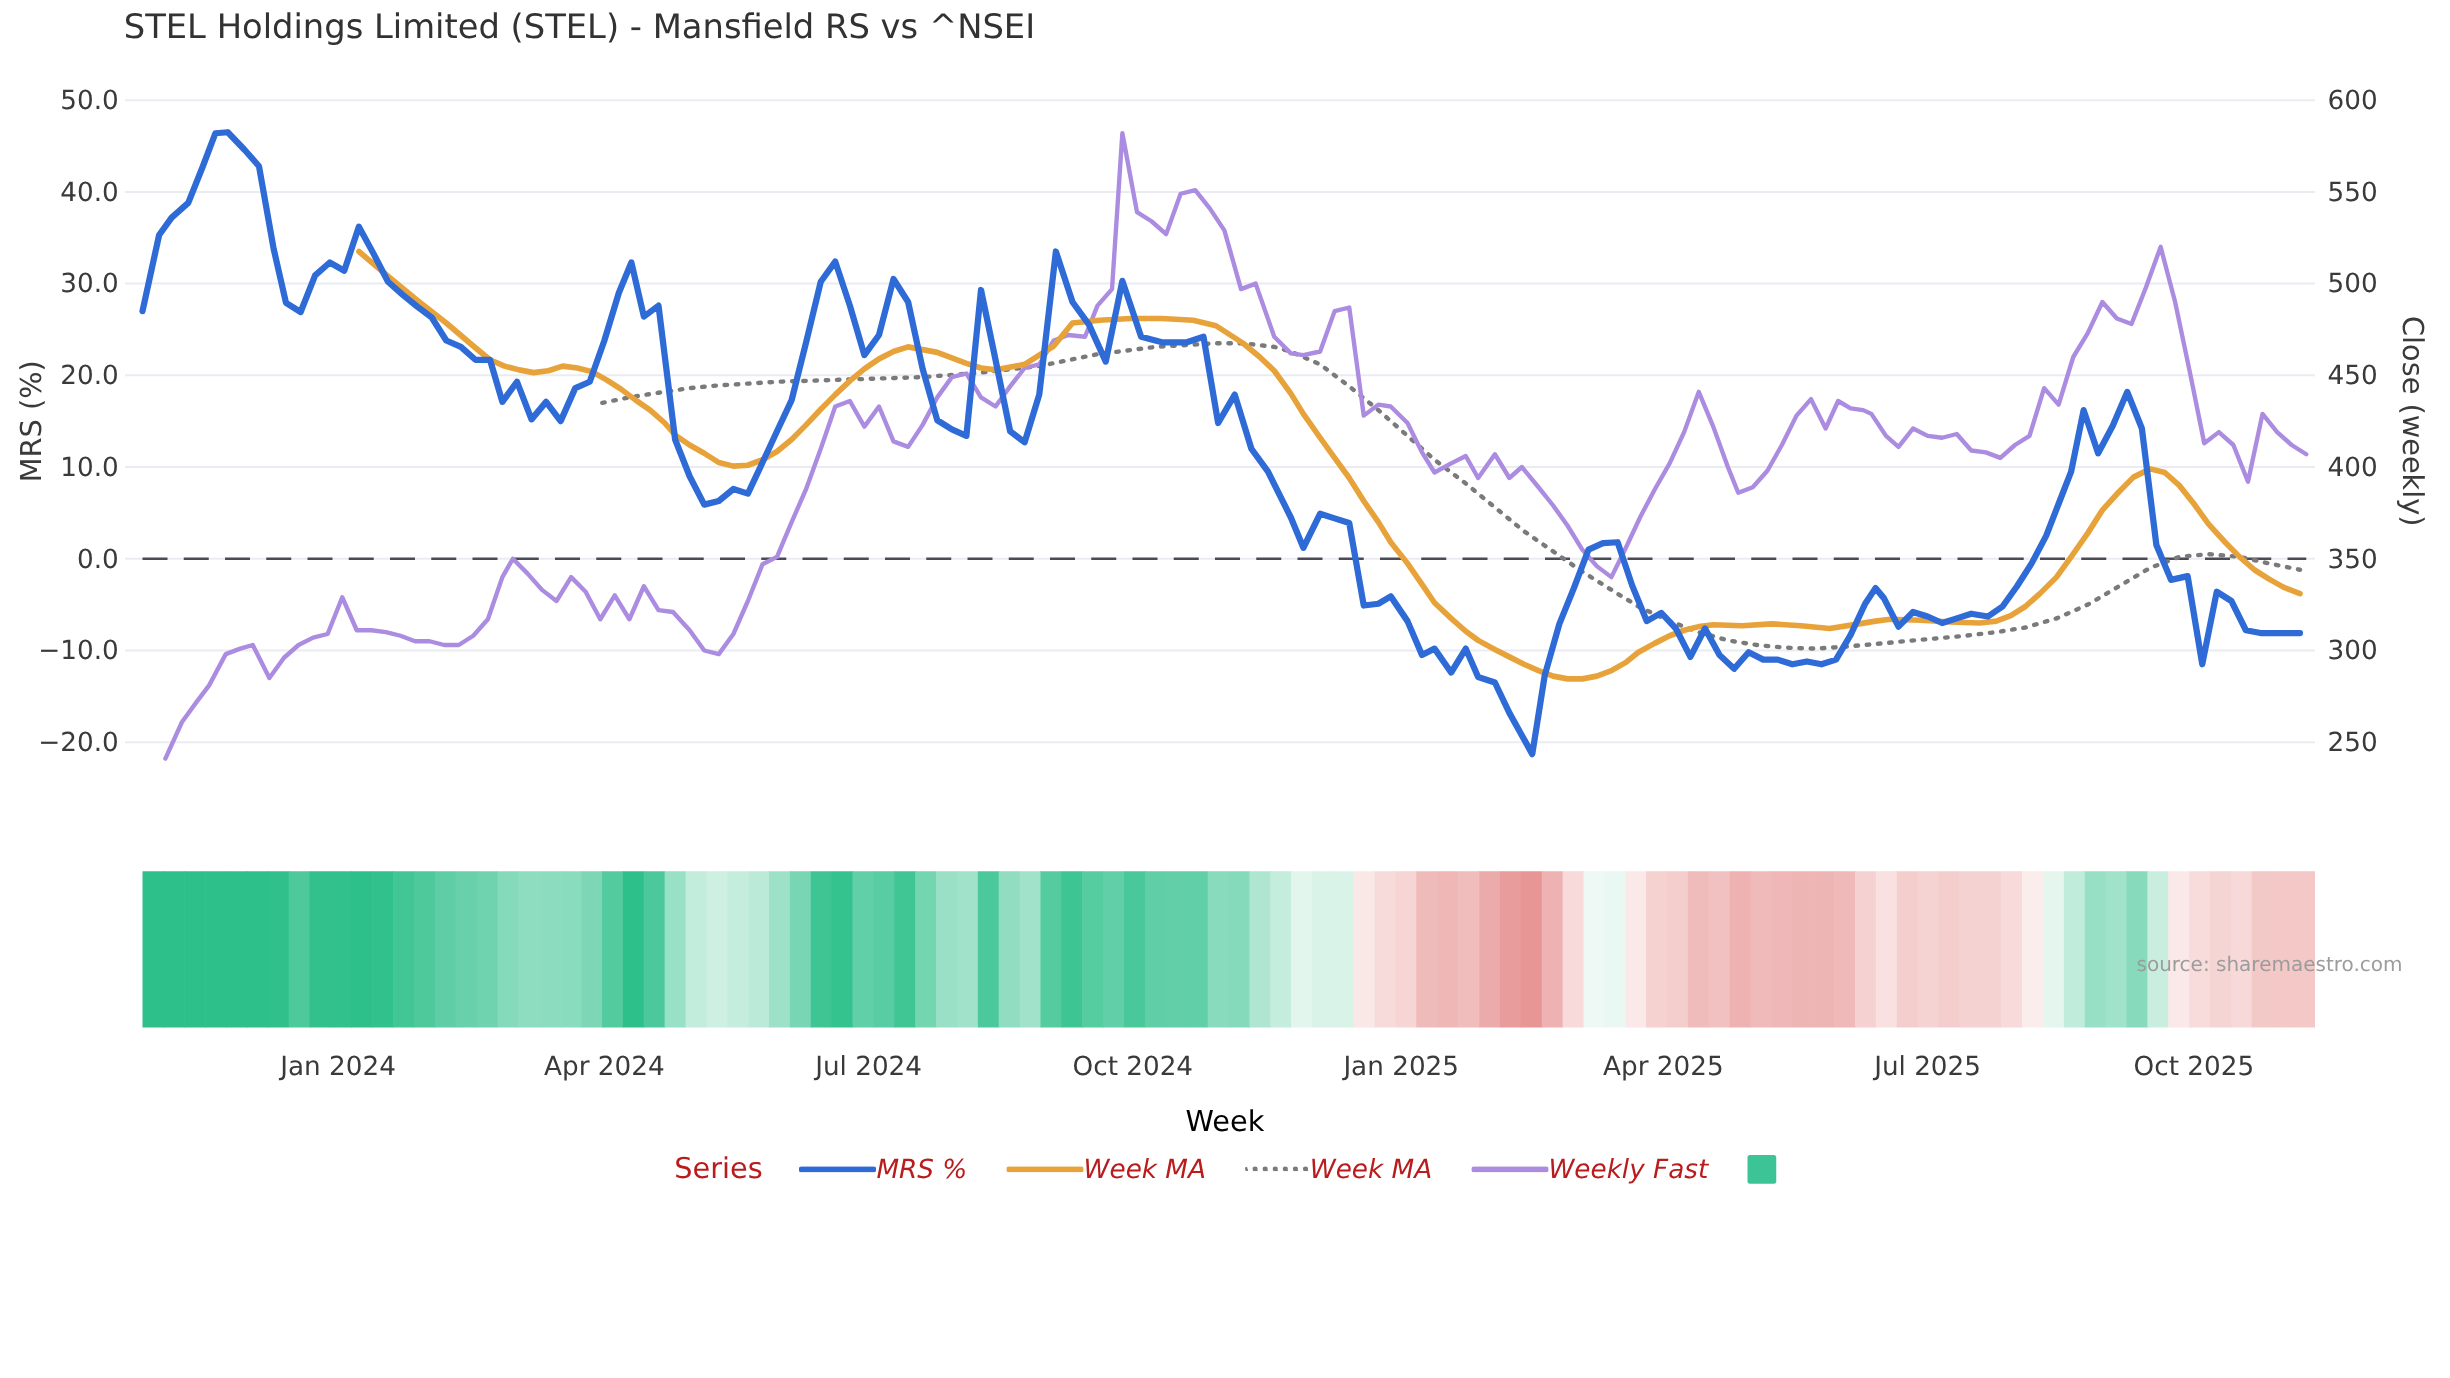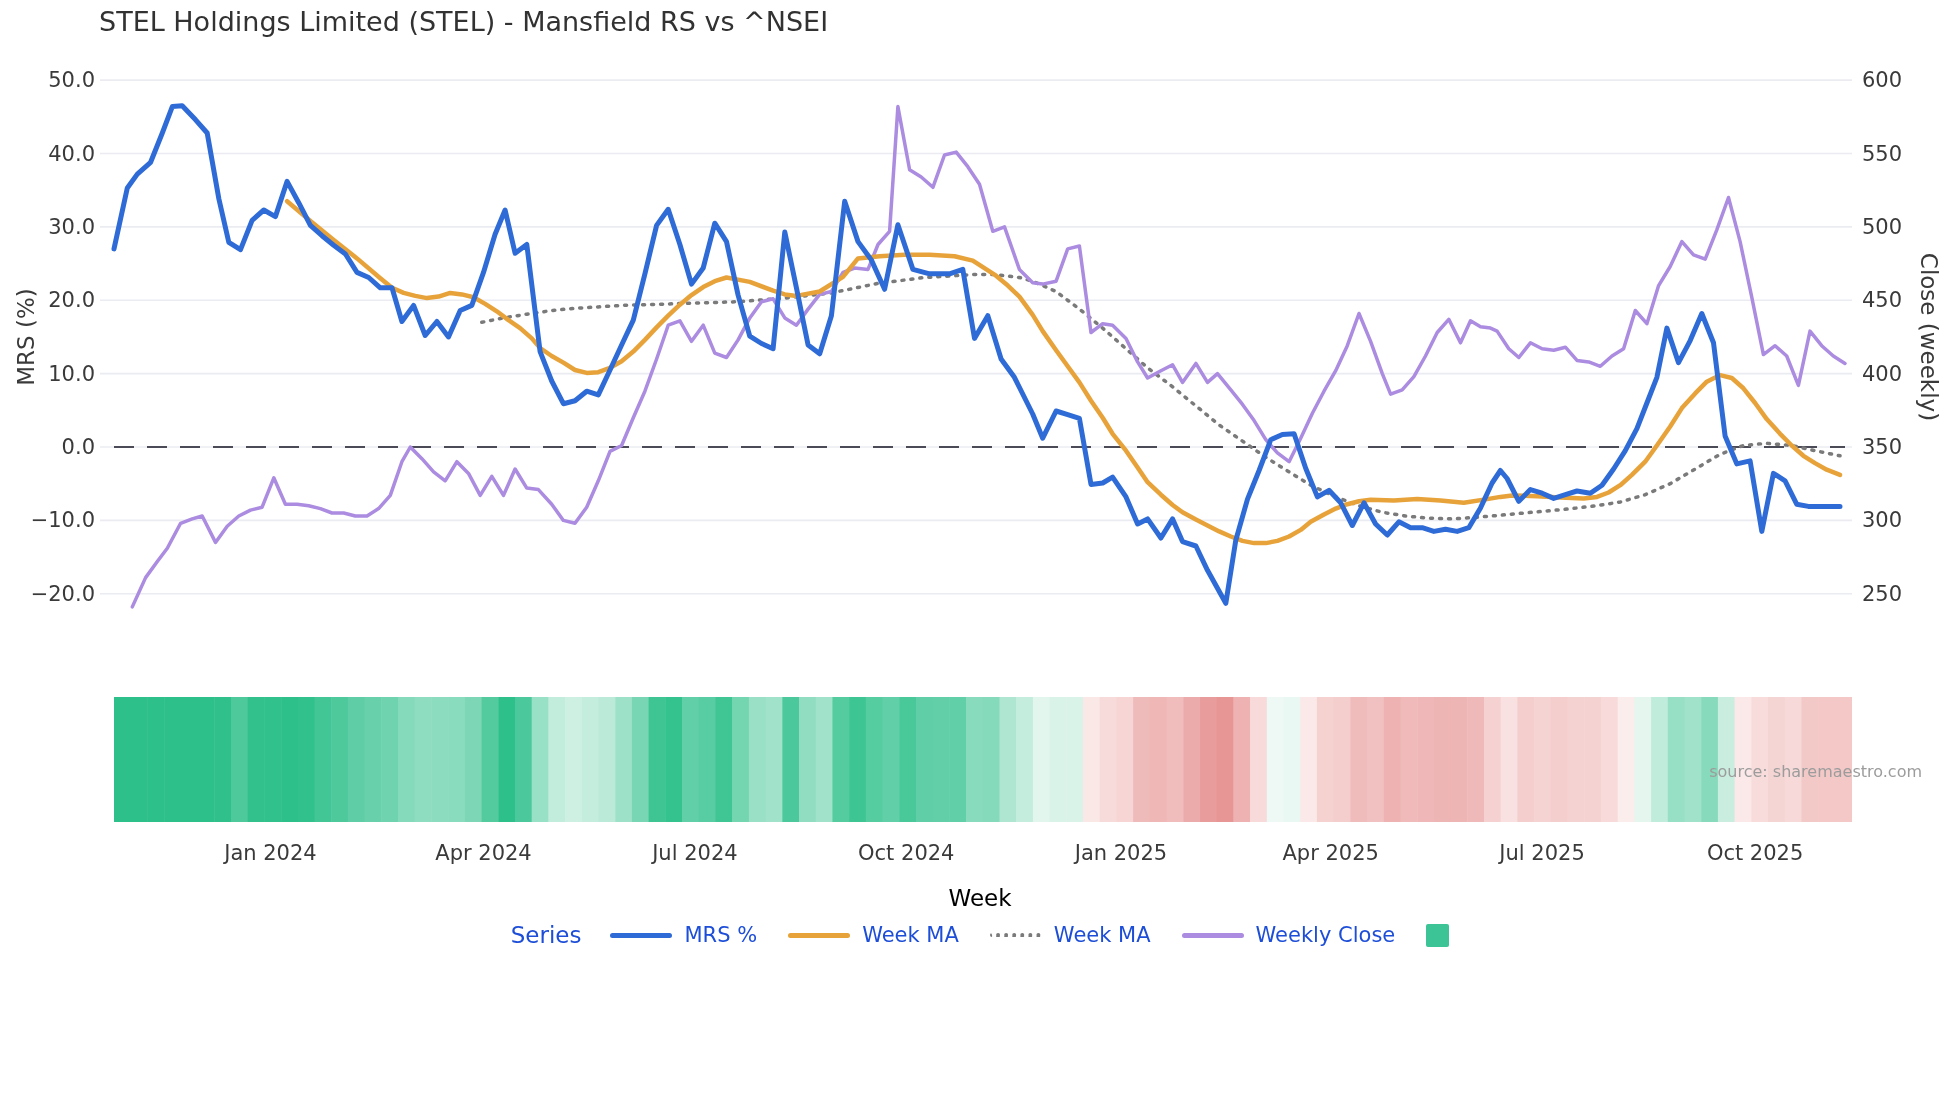--- a/index.html
+++ b/index.html
@@ -7,25 +7,25 @@
          font-family:"DejaVu Sans","Liberation Sans",sans-serif;color:#333;}
   .title{position:absolute;left:99px;top:6px;font-size:27px;color:#323232;white-space:nowrap;}
   .ylab-left{position:absolute;left:26px;top:337px;transform:translate(-50%,-50%) rotate(-90deg);
              font-size:23px;color:#3a3a3a;white-space:nowrap;}
   .ylab-right{position:absolute;left:1929px;top:337px;transform:translate(-50%,-50%) rotate(90deg);
               font-size:23px;color:#3a3a3a;white-space:nowrap;}
   .xlab{position:absolute;left:980px;top:885px;transform:translateX(-50%);font-size:23px;color:#000000;}
   .source{position:absolute;right:38px;top:762px;font-size:16px;color:#9c9c9c;}
   svg{position:absolute;left:0;top:0;}
   .legend{position:absolute;left:0;top:922px;width:1960px;display:flex;align-items:center;
-          justify-content:center;gap:15px;font-size:21px;color:#1d4ed8;}
+          justify-content:center;gap:15px;font-size:21px;color:#b91c1c;}
   .legend .ltitle{font-size:23px;margin-right:14px;}
   .sw{display:inline-block;width:62px;height:0;border-top:5px solid #000;border-radius:3px;}
   .sw-dot{width:52px;border-top:4px dotted #7a7a7a;}
-  .litem{display:flex;align-items:center;gap:12px;margin-right:16px;}
+  .litem{display:flex;align-items:center;margin-right:16px;font-style:italic;}
   .heat-sw{display:inline-block;width:23px;height:23px;border-radius:2px;}
 </style>
 </head>
 <body>
 
 <div id="stage">
   <div class="title">STEL Holdings Limited (STEL) - Mansfield RS vs ^NSEI</div>
 
   <svg id="plot" width="1960" height="1102">
       <line x1="100" x2="1852" y1="80.15000000000003" y2="80.15000000000003" stroke="#eaecf1" stroke-width="1.6"></line>
@@ -185,17 +185,17 @@
     <span class="litem">
       <span class="sw" id="sw1" style="border-top-color: rgb(231, 163, 58);"></span>
       <span>Week MA</span>
     </span>
     <span class="litem">
       <span class="sw sw-dot" id="sw2" style="border-top-color: rgb(122, 122, 122);"></span>
       <span>Week MA</span>
     </span>
     <span class="litem">
       <span class="sw" id="sw3" style="border-top-color: rgb(171, 140, 224);"></span>
-      <span>Weekly Close</span>
+      <span>Weekly Fast</span>
     </span>
     <span class="heat-sw" id="heatsw" style="background: rgb(60, 196, 150);"></span>
   </div>
 </div>
 
 </body></html>

